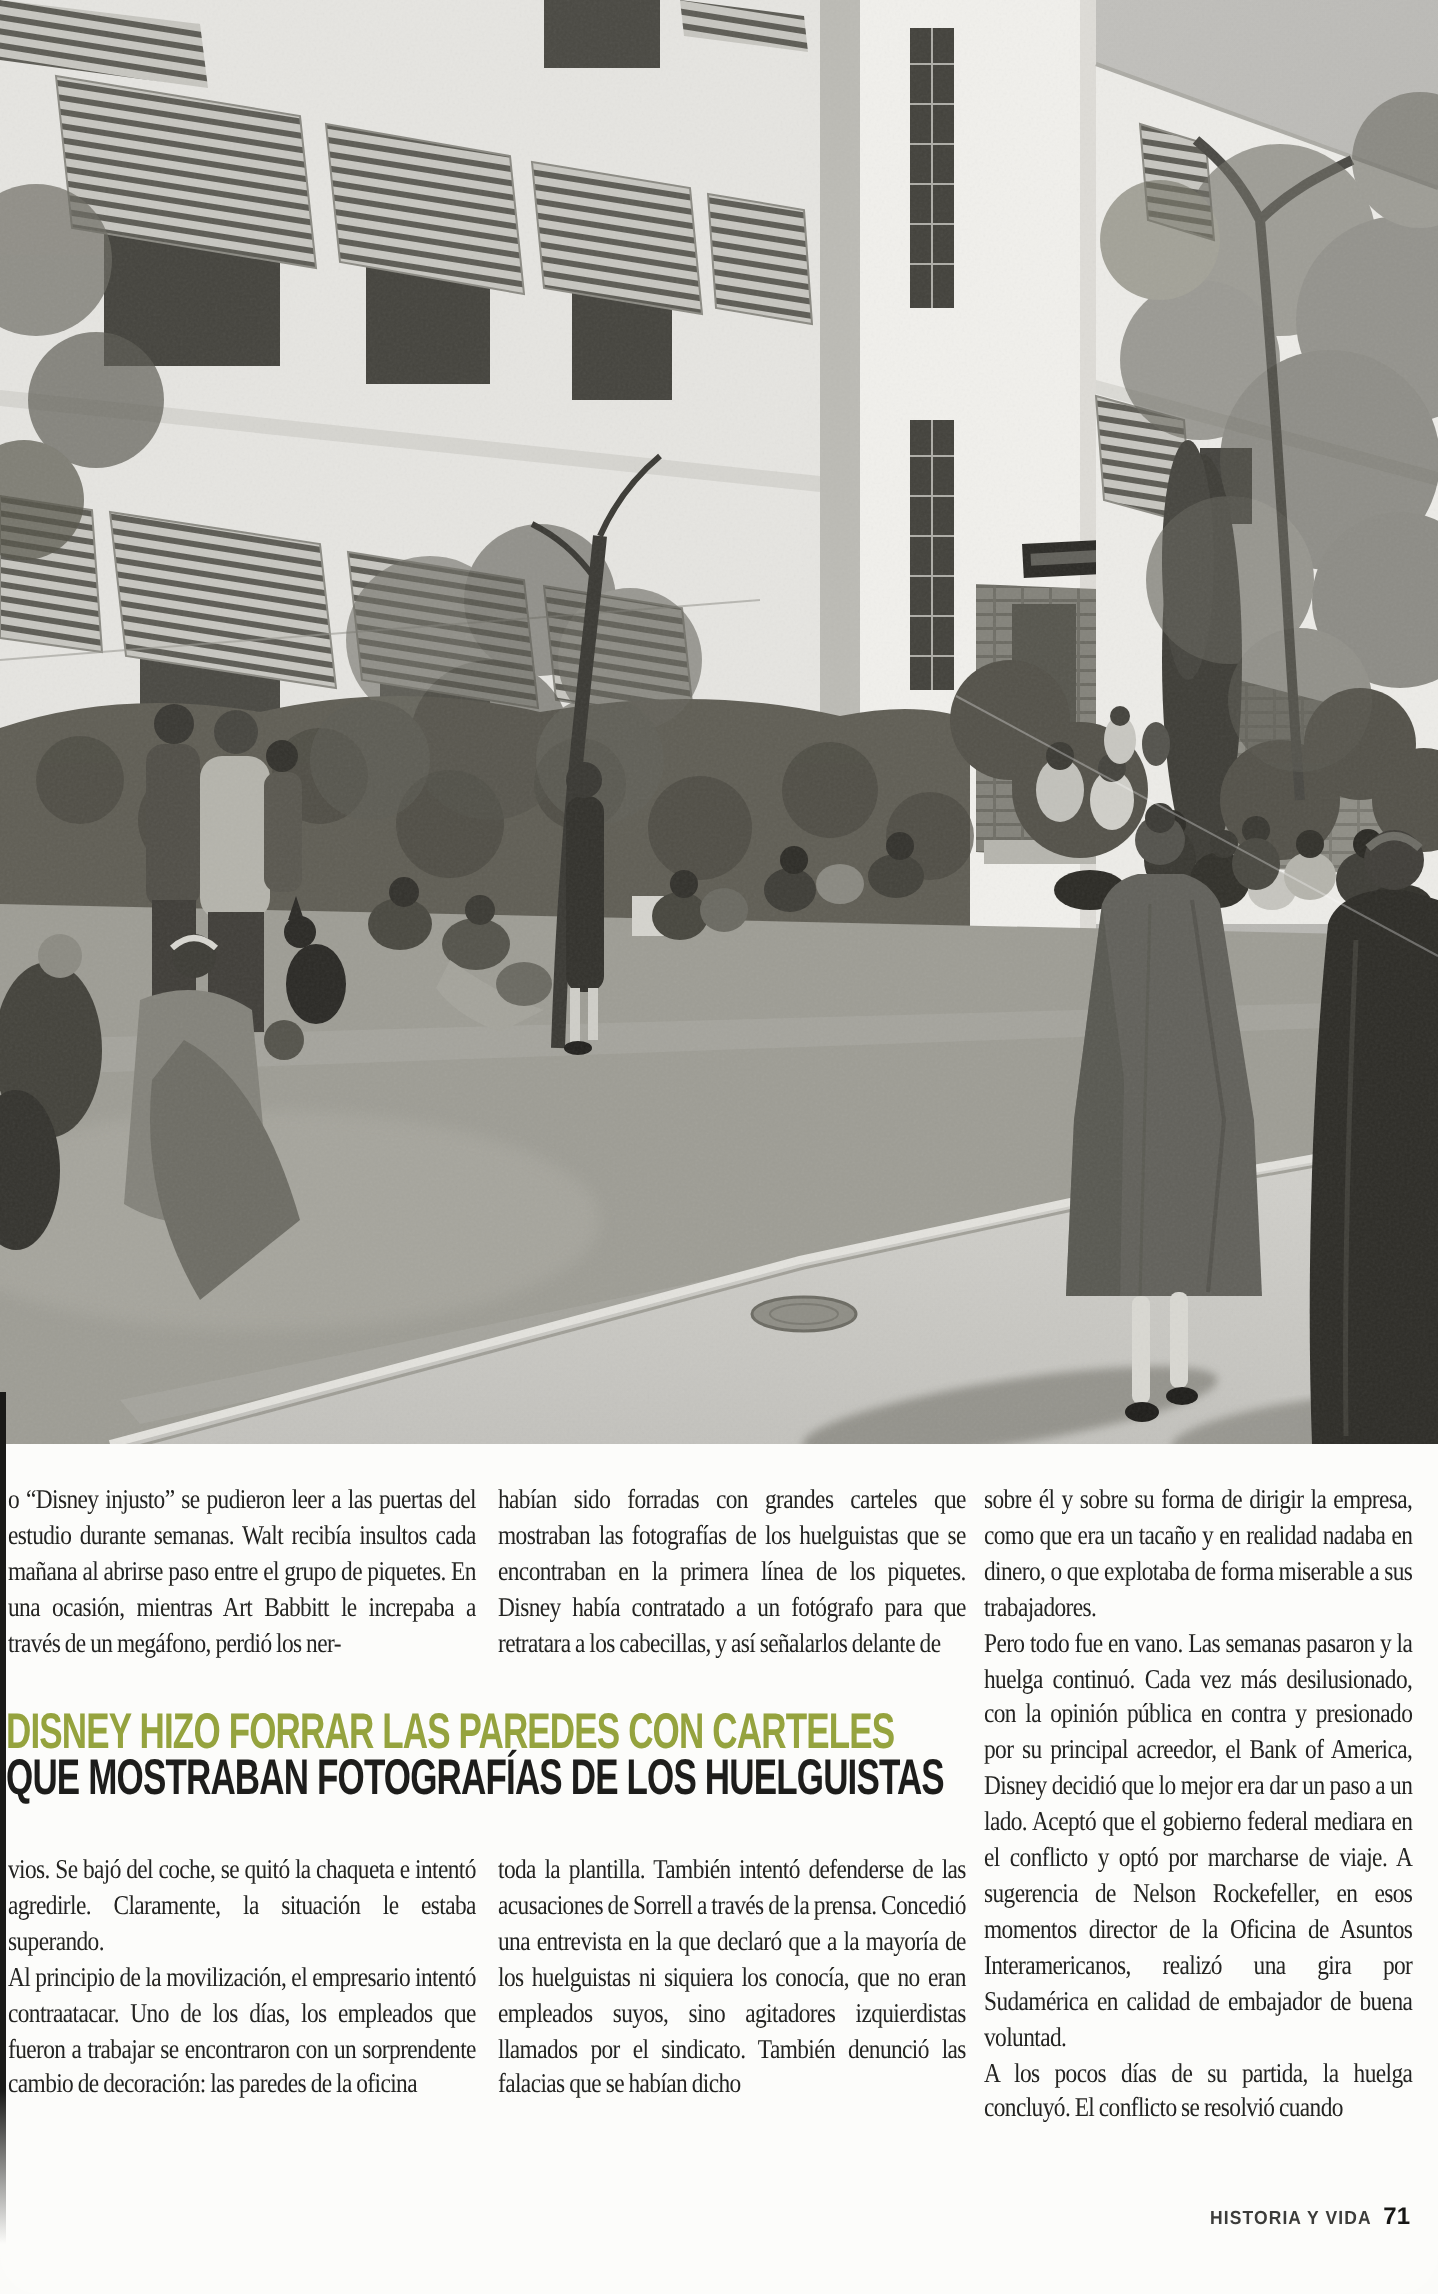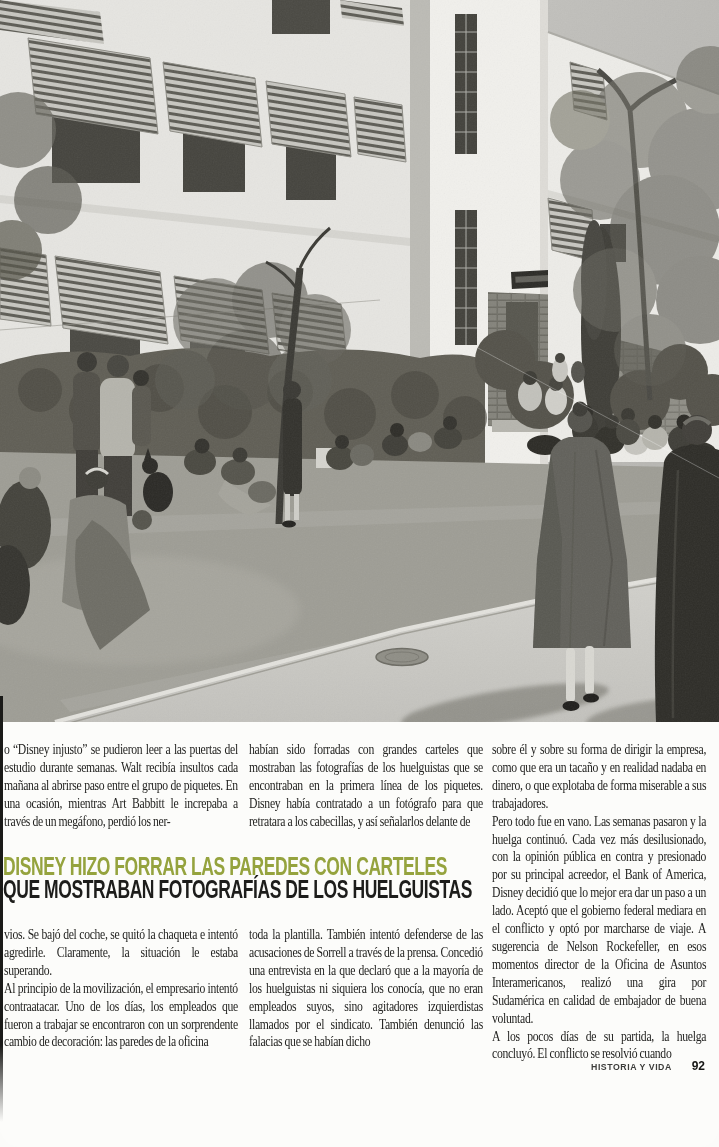--- a/index.html
+++ b/index.html
@@ -24,21 +24,21 @@
   .c3 {left:492px;top:741px;width:249px;}
 
   
   .headline{position:absolute;left:3px;top:855px;font-family:"Liberation Sans",sans-serif;
     font-weight:700;font-size:25px;line-height:23px;letter-spacing:-0.6px;
     transform:scaleX(0.70);transform-origin:0 0;white-space:nowrap;}
   .hl1{color:#95a33e;}
   .hl2{color:#1d1d1b;}
 
   
-  .footer{position:absolute;right:14px;top:1059px;display:flex;align-items:baseline;gap:20px;
+  .footer{position:absolute;right:14px;top:1101px;display:flex;align-items:baseline;gap:6px;
     font-family:"Liberation Sans",sans-serif;}
   .footer .mag{font-size:9.5px;font-weight:700;letter-spacing:0.6px;color:#3c3c3a;
     transform:scaleX(0.92);transform-origin:100% 50%;}
   .footer .pg{font-size:12px;font-weight:700;color:#161614;}
 </style>
 </head>
 <body>
 
 <div class="page">
 
@@ -342,16 +342,16 @@
     <div class="hl1">DISNEY HIZO FORRAR LAS PAREDES CON CARTELES</div>
     <div class="hl2">QUE MOSTRABAN FOTOGRAFÍAS DE LOS HUELGUISTAS</div>
   </div>
 
   <div class="col c1b">vios. Se bajó del coche, se quitó la chaqueta e intentó agredirle. Claramente, la situación le estaba superando.
 Al principio de la movilización, el empresario intentó contraatacar. Uno de los días, los empleados que fueron a trabajar se encontraron con un sorprendente cambio de decoración: las paredes de la oficina</div>
   <div class="col c2b">toda la plantilla. También intentó defenderse de las acusaciones de Sorrell a través de la prensa. Concedió una entrevista en la que declaró que a la mayoría de los huelguistas ni siquiera los conocía, que no eran empleados suyos, sino agitadores izquierdistas llamados por el sindicato. También denunció las falacias que se habían dicho</div>
 
   <div class="footer">
     <span class="mag">HISTORIA Y VIDA</span>
-    <span class="pg">92</span>
+    <span class="pg">71</span>
   </div>
 
 </div>
 
 </body></html>

